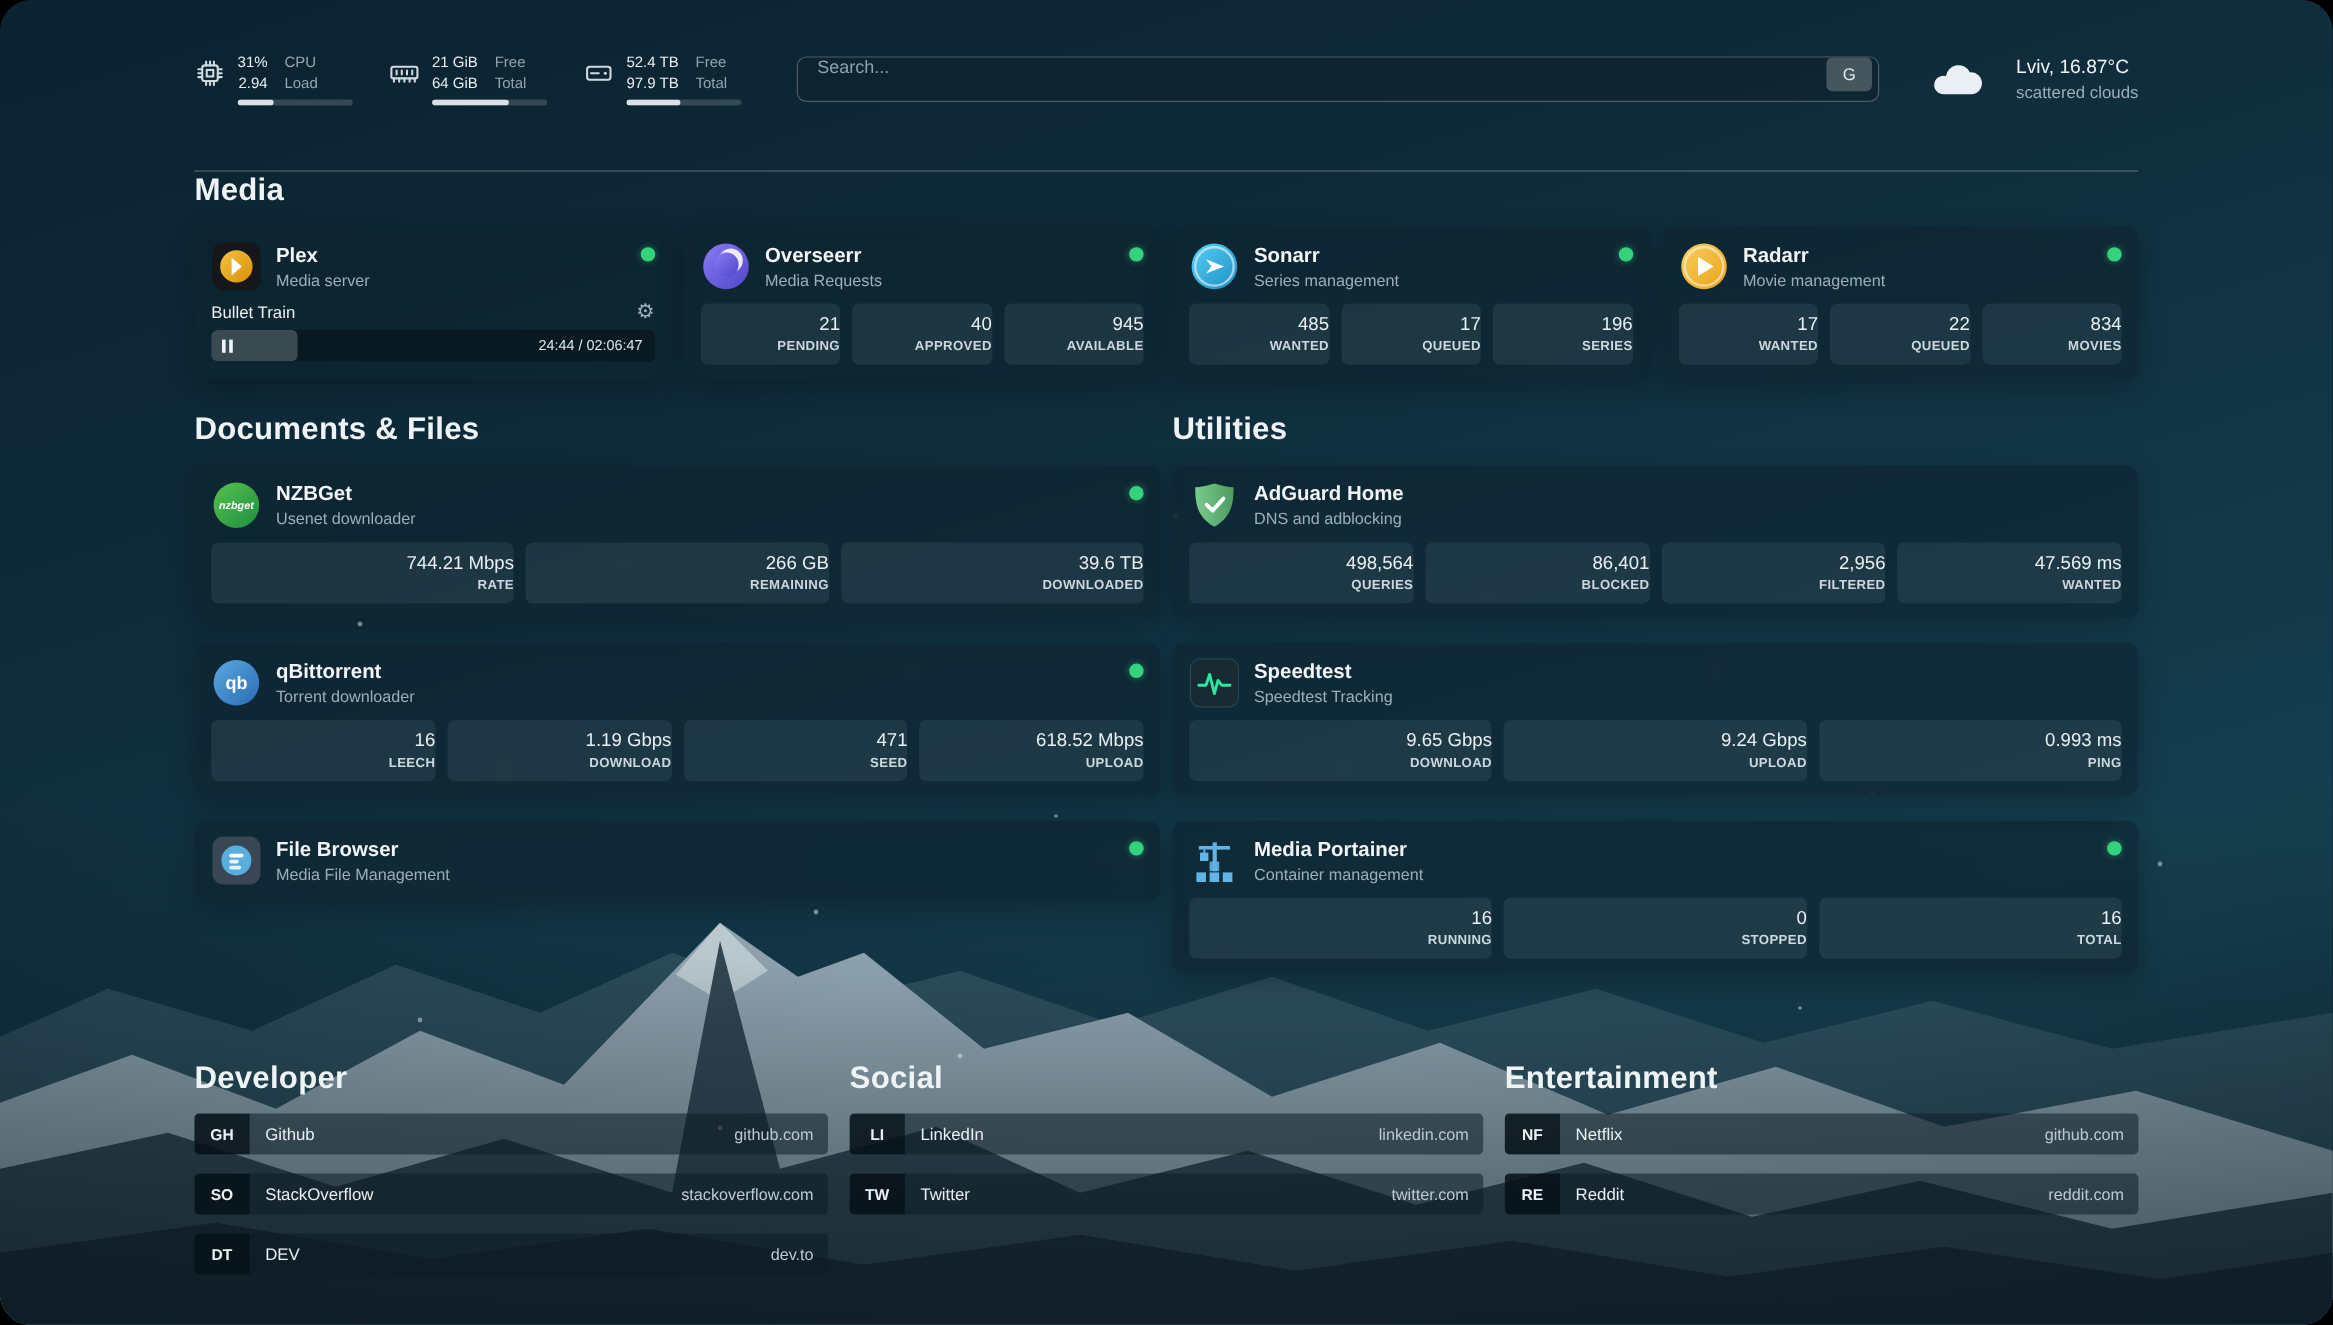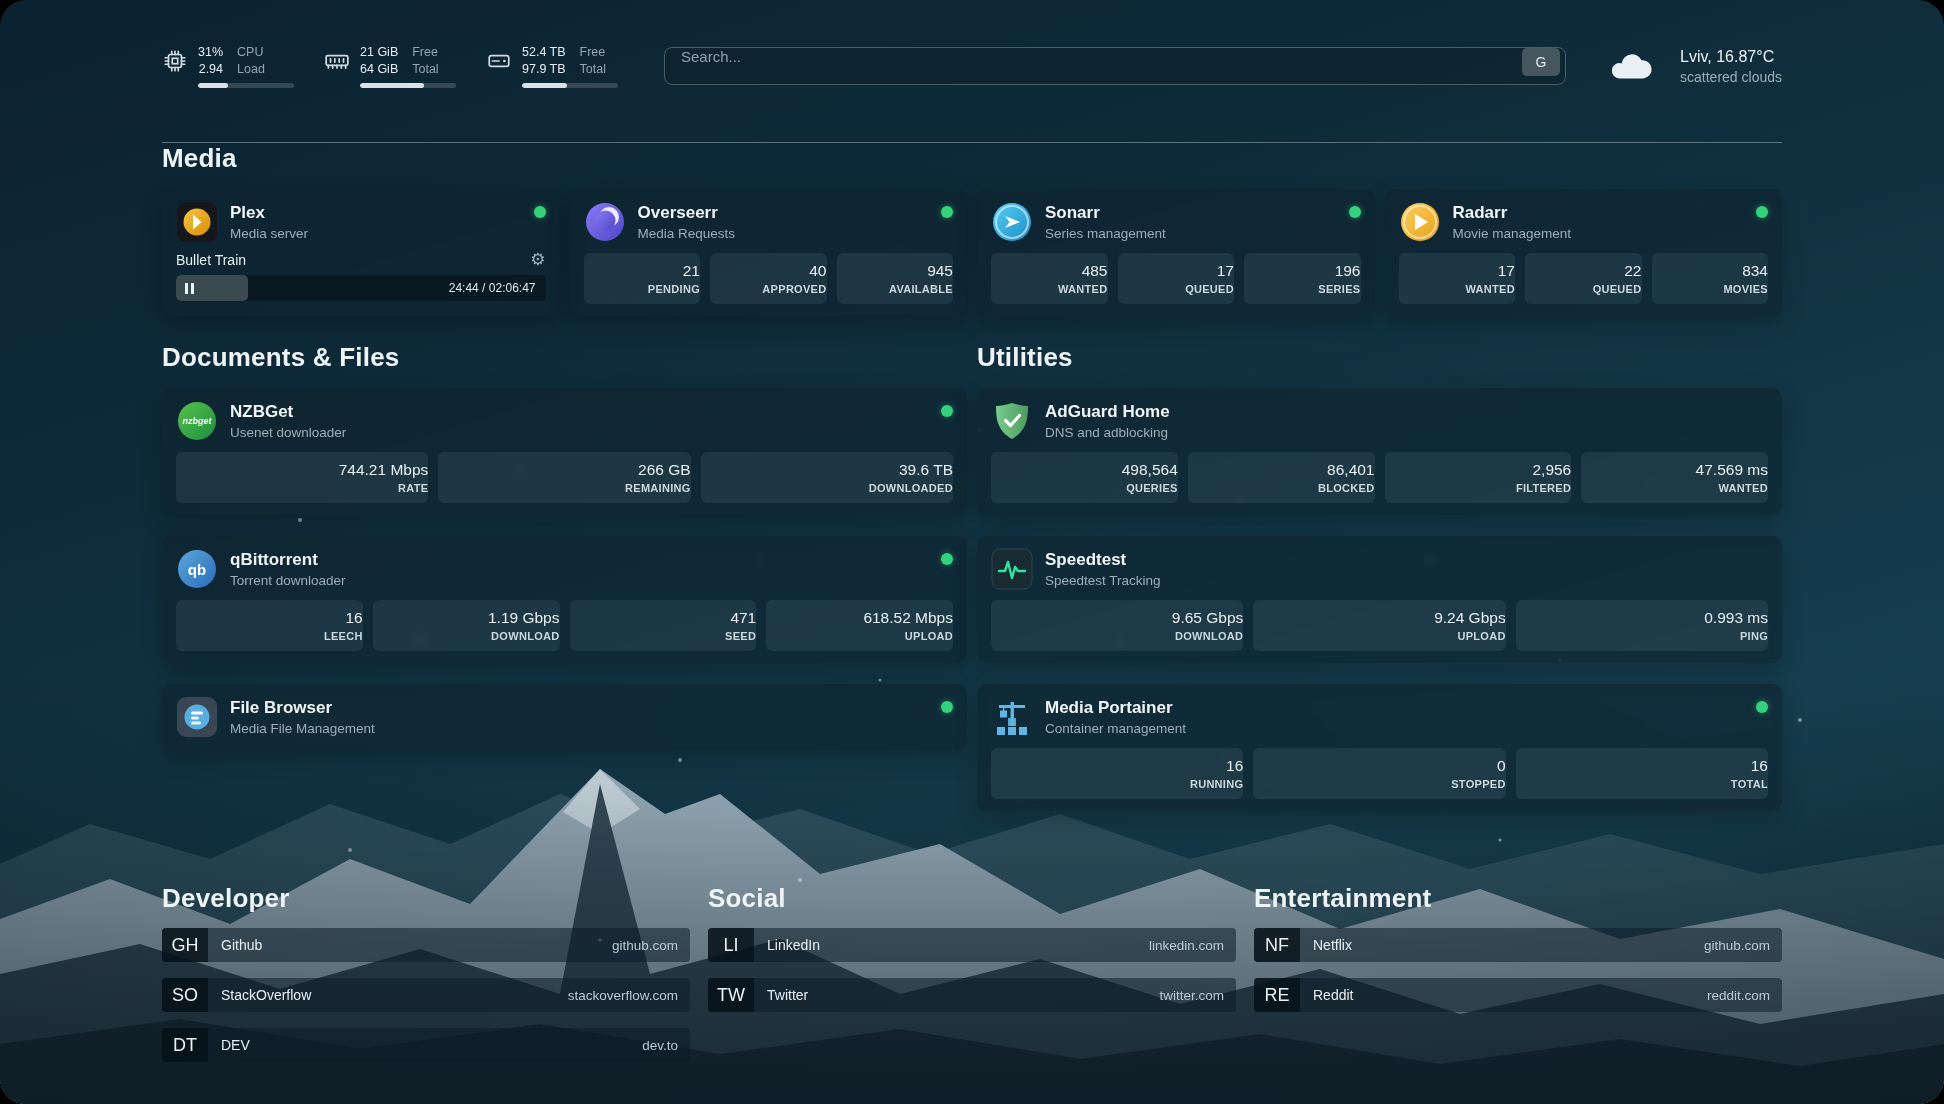--- a/index.html
+++ b/index.html
@@ -73,21 +73,21 @@
 
   .two-col { display:grid; grid-template-columns:1fr 1fr; gap:10px; margin-top:26px; align-items:start; }
   .col .sec-title { margin-bottom:15px; }
   .col .card + .card { margin-top:21px; }
 
   
   .bookmarks { display:grid; grid-template-columns:1fr 1fr 1fr; gap:18px; margin-top:72px; }
   .bm-list { margin-top:14px; display:flex; flex-direction:column; gap:16px; }
   .bm-row { display:flex; align-items:center; height:34px; background:rgba(13,30,40,0.55); border-radius:4px;
     overflow:hidden; cursor:pointer; }
-  .bm-abbr { width:46px; height:100%; background:rgba(5,15,22,0.72); color:#eaf0f3; font-size:18px; font-weight:400;
+  .bm-abbr { width:46px; height:100%; background:rgba(5,15,22,0.72); color:#eaf0f3; font-size:13px; font-weight:700;
     display:flex; align-items:center; justify-content:center; flex:0 0 46px; }
   .bm-name { margin-left:13px; font-size:14px; color:#e9eff2; }
   .bm-url { margin-left:auto; margin-right:12px; font-size:13.5px; color:#bccad2; }
 </style>
 </head>
 <body>
 
 <div class="screen">
 
   <div class="bg">

